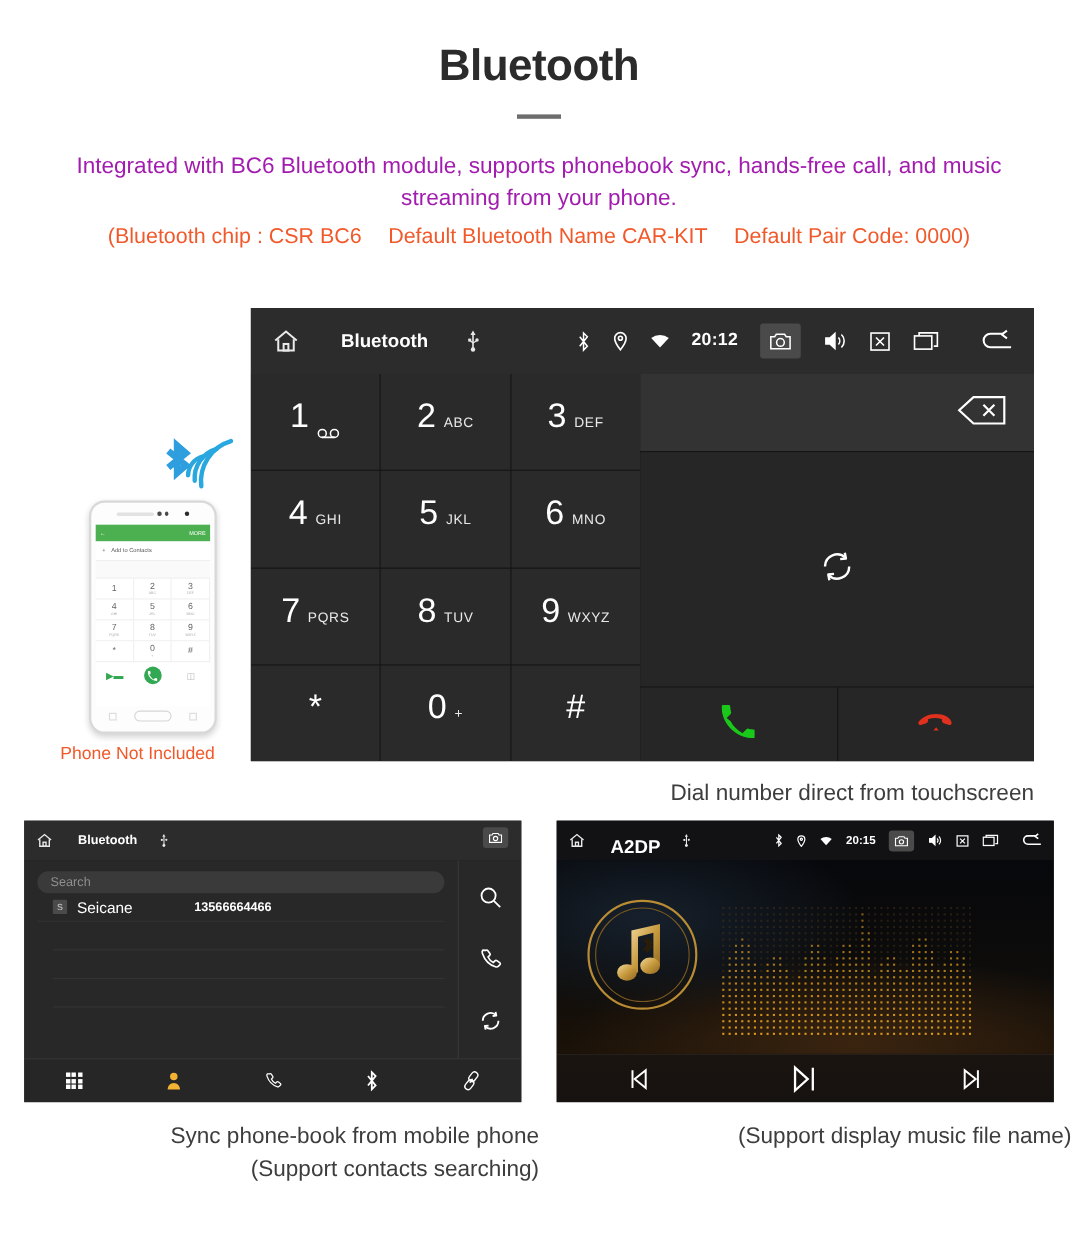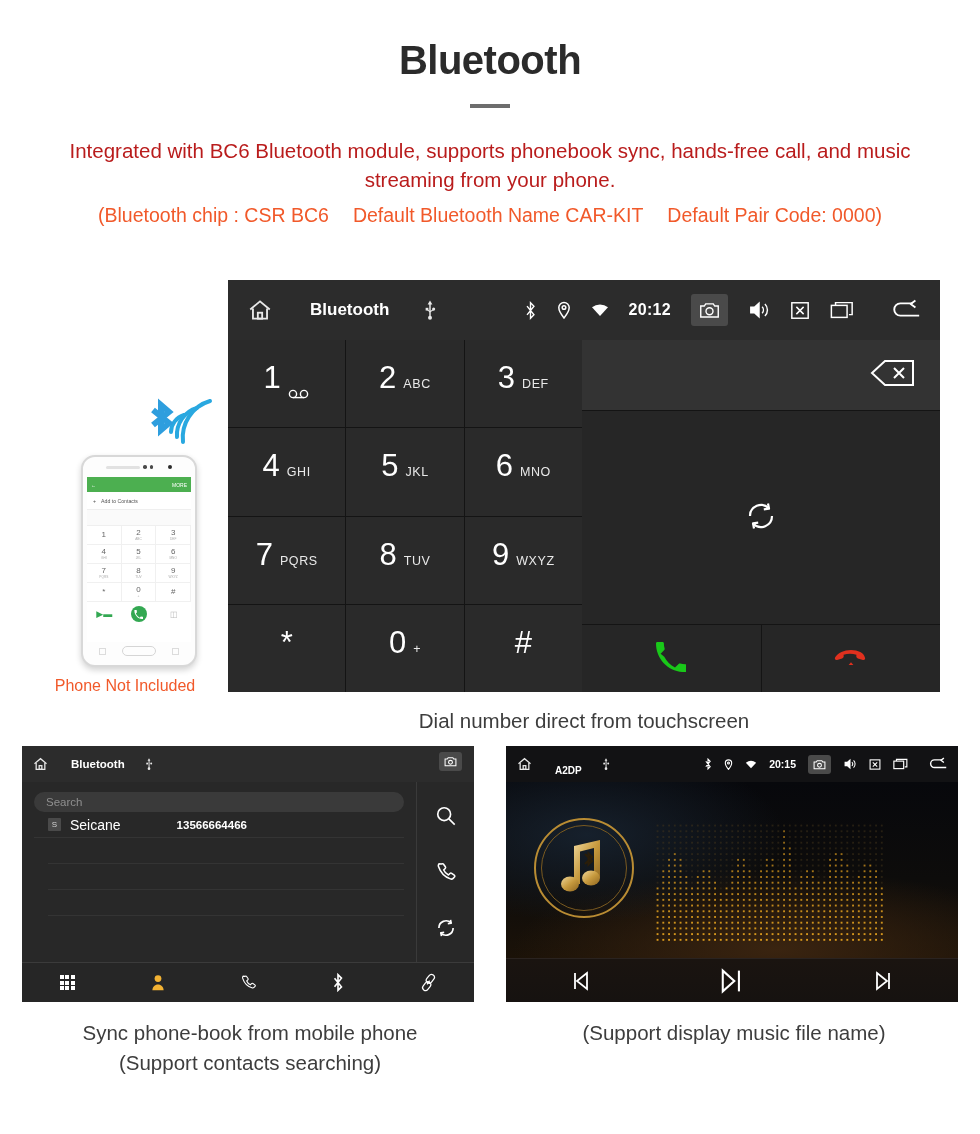--- a/index.html
+++ b/index.html
@@ -22,21 +22,21 @@
     line-height: 1.1;
   }
   .title-rule {
     width: 40px; height: 4px; background: #6d6d6d;
     margin: 22px auto 0;
   }
   .intro {
     margin-top: 28px;
     text-align: center;
     font-size: 20.5px;
-    color: #b91c1c;
+    color: #a21caf;
     line-height: 1.42;
     padding: 0 46px;
   }
   .specs {
     margin-top: 8px;
     text-align: center;
     font-size: 19.5px;
     color: #f1592a;
     line-height: 1.4;
   }
@@ -159,21 +159,21 @@
     display: flex; align-items: center; justify-content: center; gap: 16px;
   }
   .ph-hbtn { width: 34px; height: 10px; border: 1.4px solid #d5d5d5; border-radius: 6px; }
   .ph-sq { width: 7px; height: 7px; border: 1.2px solid #dcdcdc; }
   .phone-note {
     position: absolute; left: 0; top: 292px; width: 190px;
     text-align: center; color: #f1592a; font-size: 16px;
   }
 
   .caption {
-    position: absolute; text-align: center;
+    position: absolute; text-align: right;
     color: #3d3d3d; font-size: 20.5px; line-height: 1.45;
   }
 
   
   #phonebook { left: 22px; top: 746px; width: 452px; height: 256px; background:#1e1e1e;}
   #phonebook .statusbar { height: 36px; padding: 0 10px; font-size: 11px; }
   #phonebook .sb-title { margin-left: 22px; font-size: 11.5px; }
   #phonebook .sb-usb { margin-left: 20px; }
   #phonebook .sb-right { gap: 12px; flex-direction: column; }
   #phonebook .sb-clock { font-size: 10.5px; font-weight: bold; }
@@ -197,21 +197,21 @@
     width: 58px; background: #282828; border-left: 1px solid #3a3a3a;
     display: flex; flex-direction: column; align-items: center;
     justify-content: space-around; padding: 6px 0;
   }
   .rail-btn { cursor: pointer; display:flex; align-items:center; justify-content:center;}
   #phonebook .navbar { height: 40px; }
 
   
   #music { left: 506px; top: 746px; width: 452px; height: 256px; background: #0b0b0d; }
   #music .statusbar { height: 36px; padding: 0 10px; font-size: 11px; background: #121214;}
-  #music .sb-title { margin-left: 22px; font-size: 10px; margin-top: 12px; }
+  #music .sb-title { margin-left: 22px; font-size: 17px; margin-top: 12px; }
   #music .sb-usb { margin-left: 20px; }
   #music .sb-right { gap: 12px; }
   #music .sb-clock { font-size: 10.5px; font-weight: bold; }
   .mu-body {
     height: 176px; position: relative;
     background:
       radial-gradient(ellipse 70% 80% at 18% 30%, #16202c 0%, rgba(10,10,12,0) 62%),
       radial-gradient(ellipse 90% 70% at 60% 95%, #3a2410 0%, rgba(10,10,12,0) 65%),
       linear-gradient(180deg, #07080c 0%, #0d0c0b 55%, #1b1208 100%);
   }

